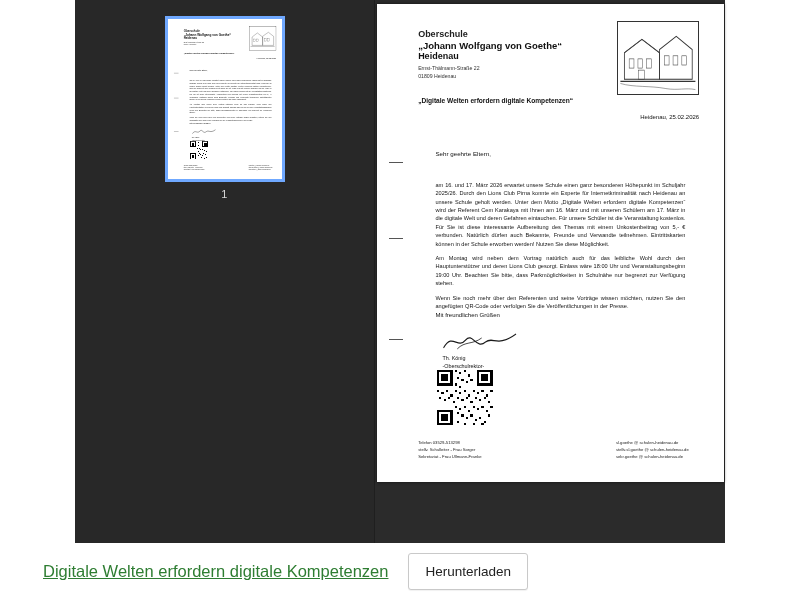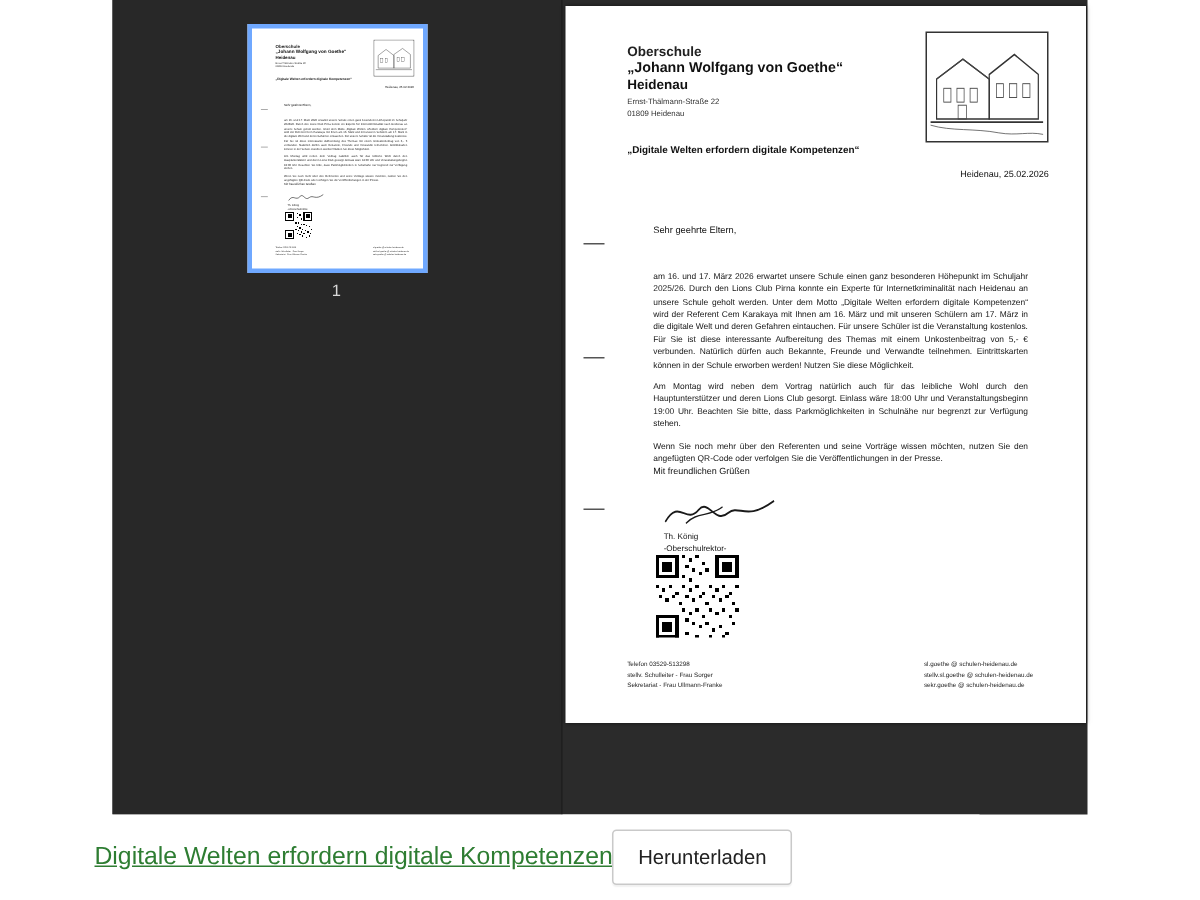--- a/index.html
+++ b/index.html
@@ -213,34 +213,34 @@
   
   .bottom {
     position: absolute;
     left: 0;
     top: 543px;
     width: 653px;
     height: 57px;
     background: #ffffff;
     display: flex;
     align-items: center;
-    padding-left: 63px;
+    padding-left: 43px;
     box-sizing: border-box;
   }
 
   .doc-link {
     font-size: 16.5px;
     color: #2e7d32;
     text-decoration: underline;
     cursor: pointer;
     white-space: nowrap;
   }
 
   .download-btn {
-    margin-left: 0;
+    margin-left: 20px;
     background: #ffffff;
     border: 1px solid #c9c9c9;
     border-radius: 3px;
     padding: 10px 16px;
     font-size: 13.5px;
     color: #222;
     cursor: pointer;
     box-shadow: 0 1px 1px rgba(0,0,0,.06);
   }
 

